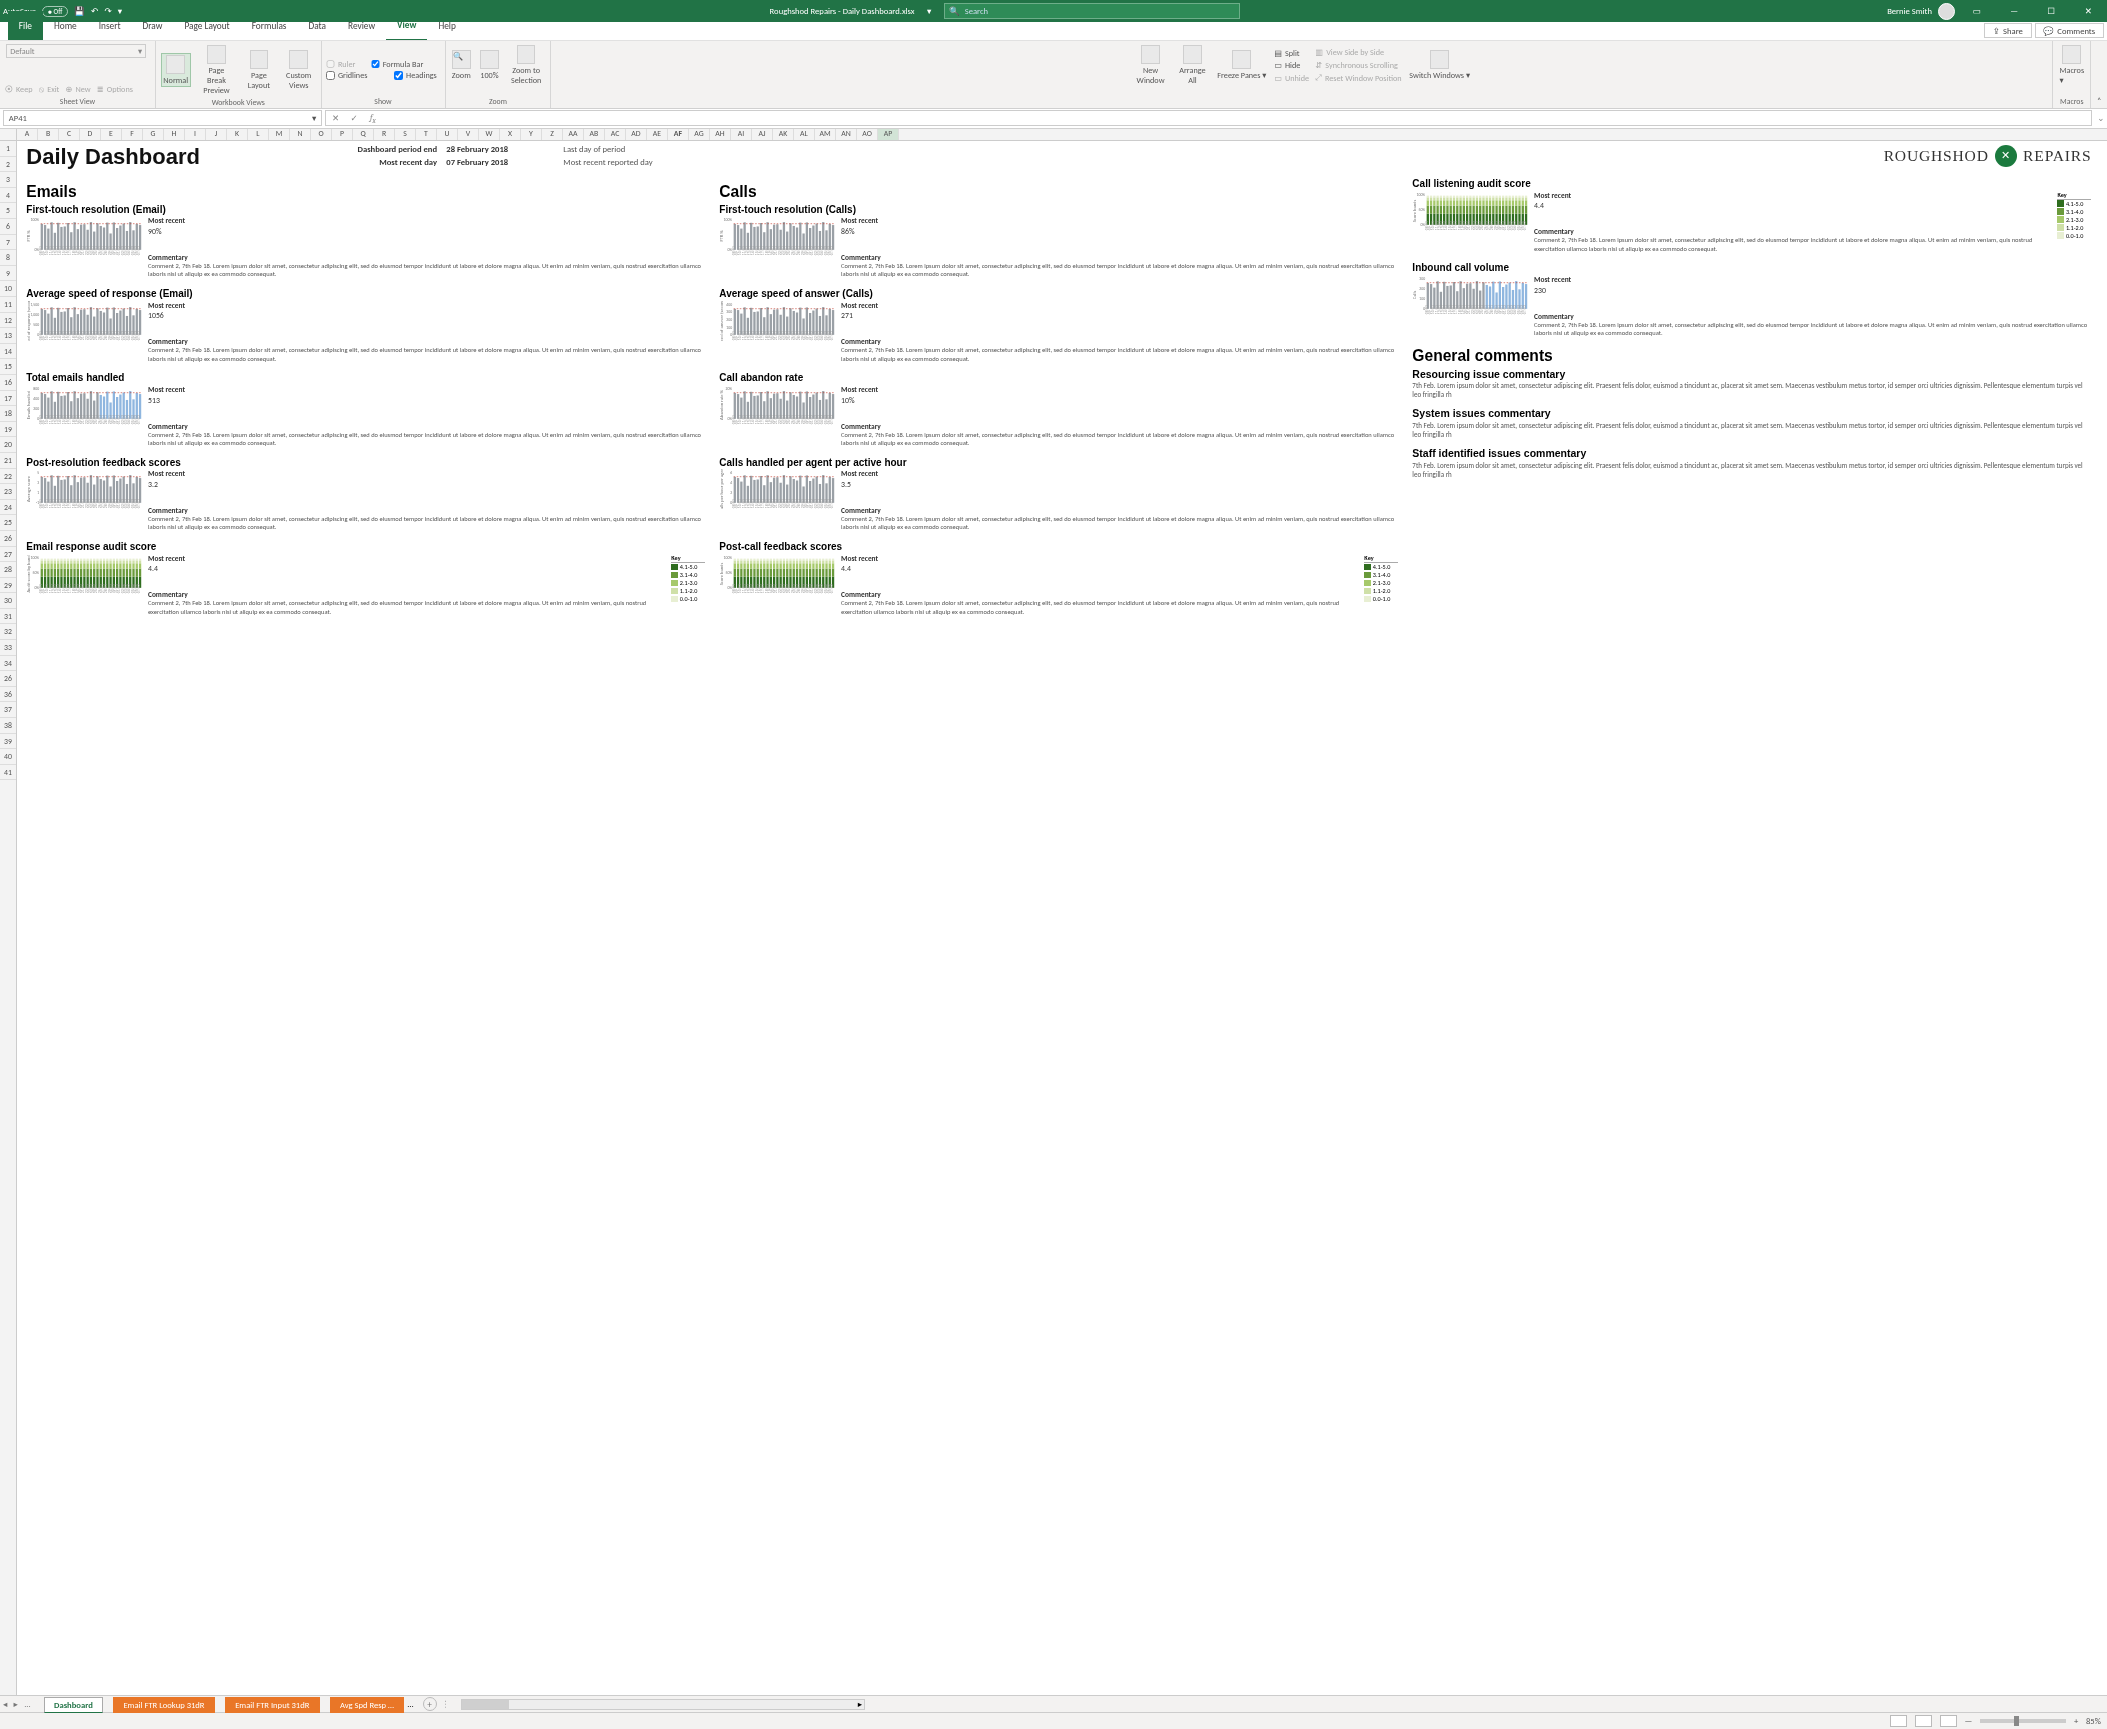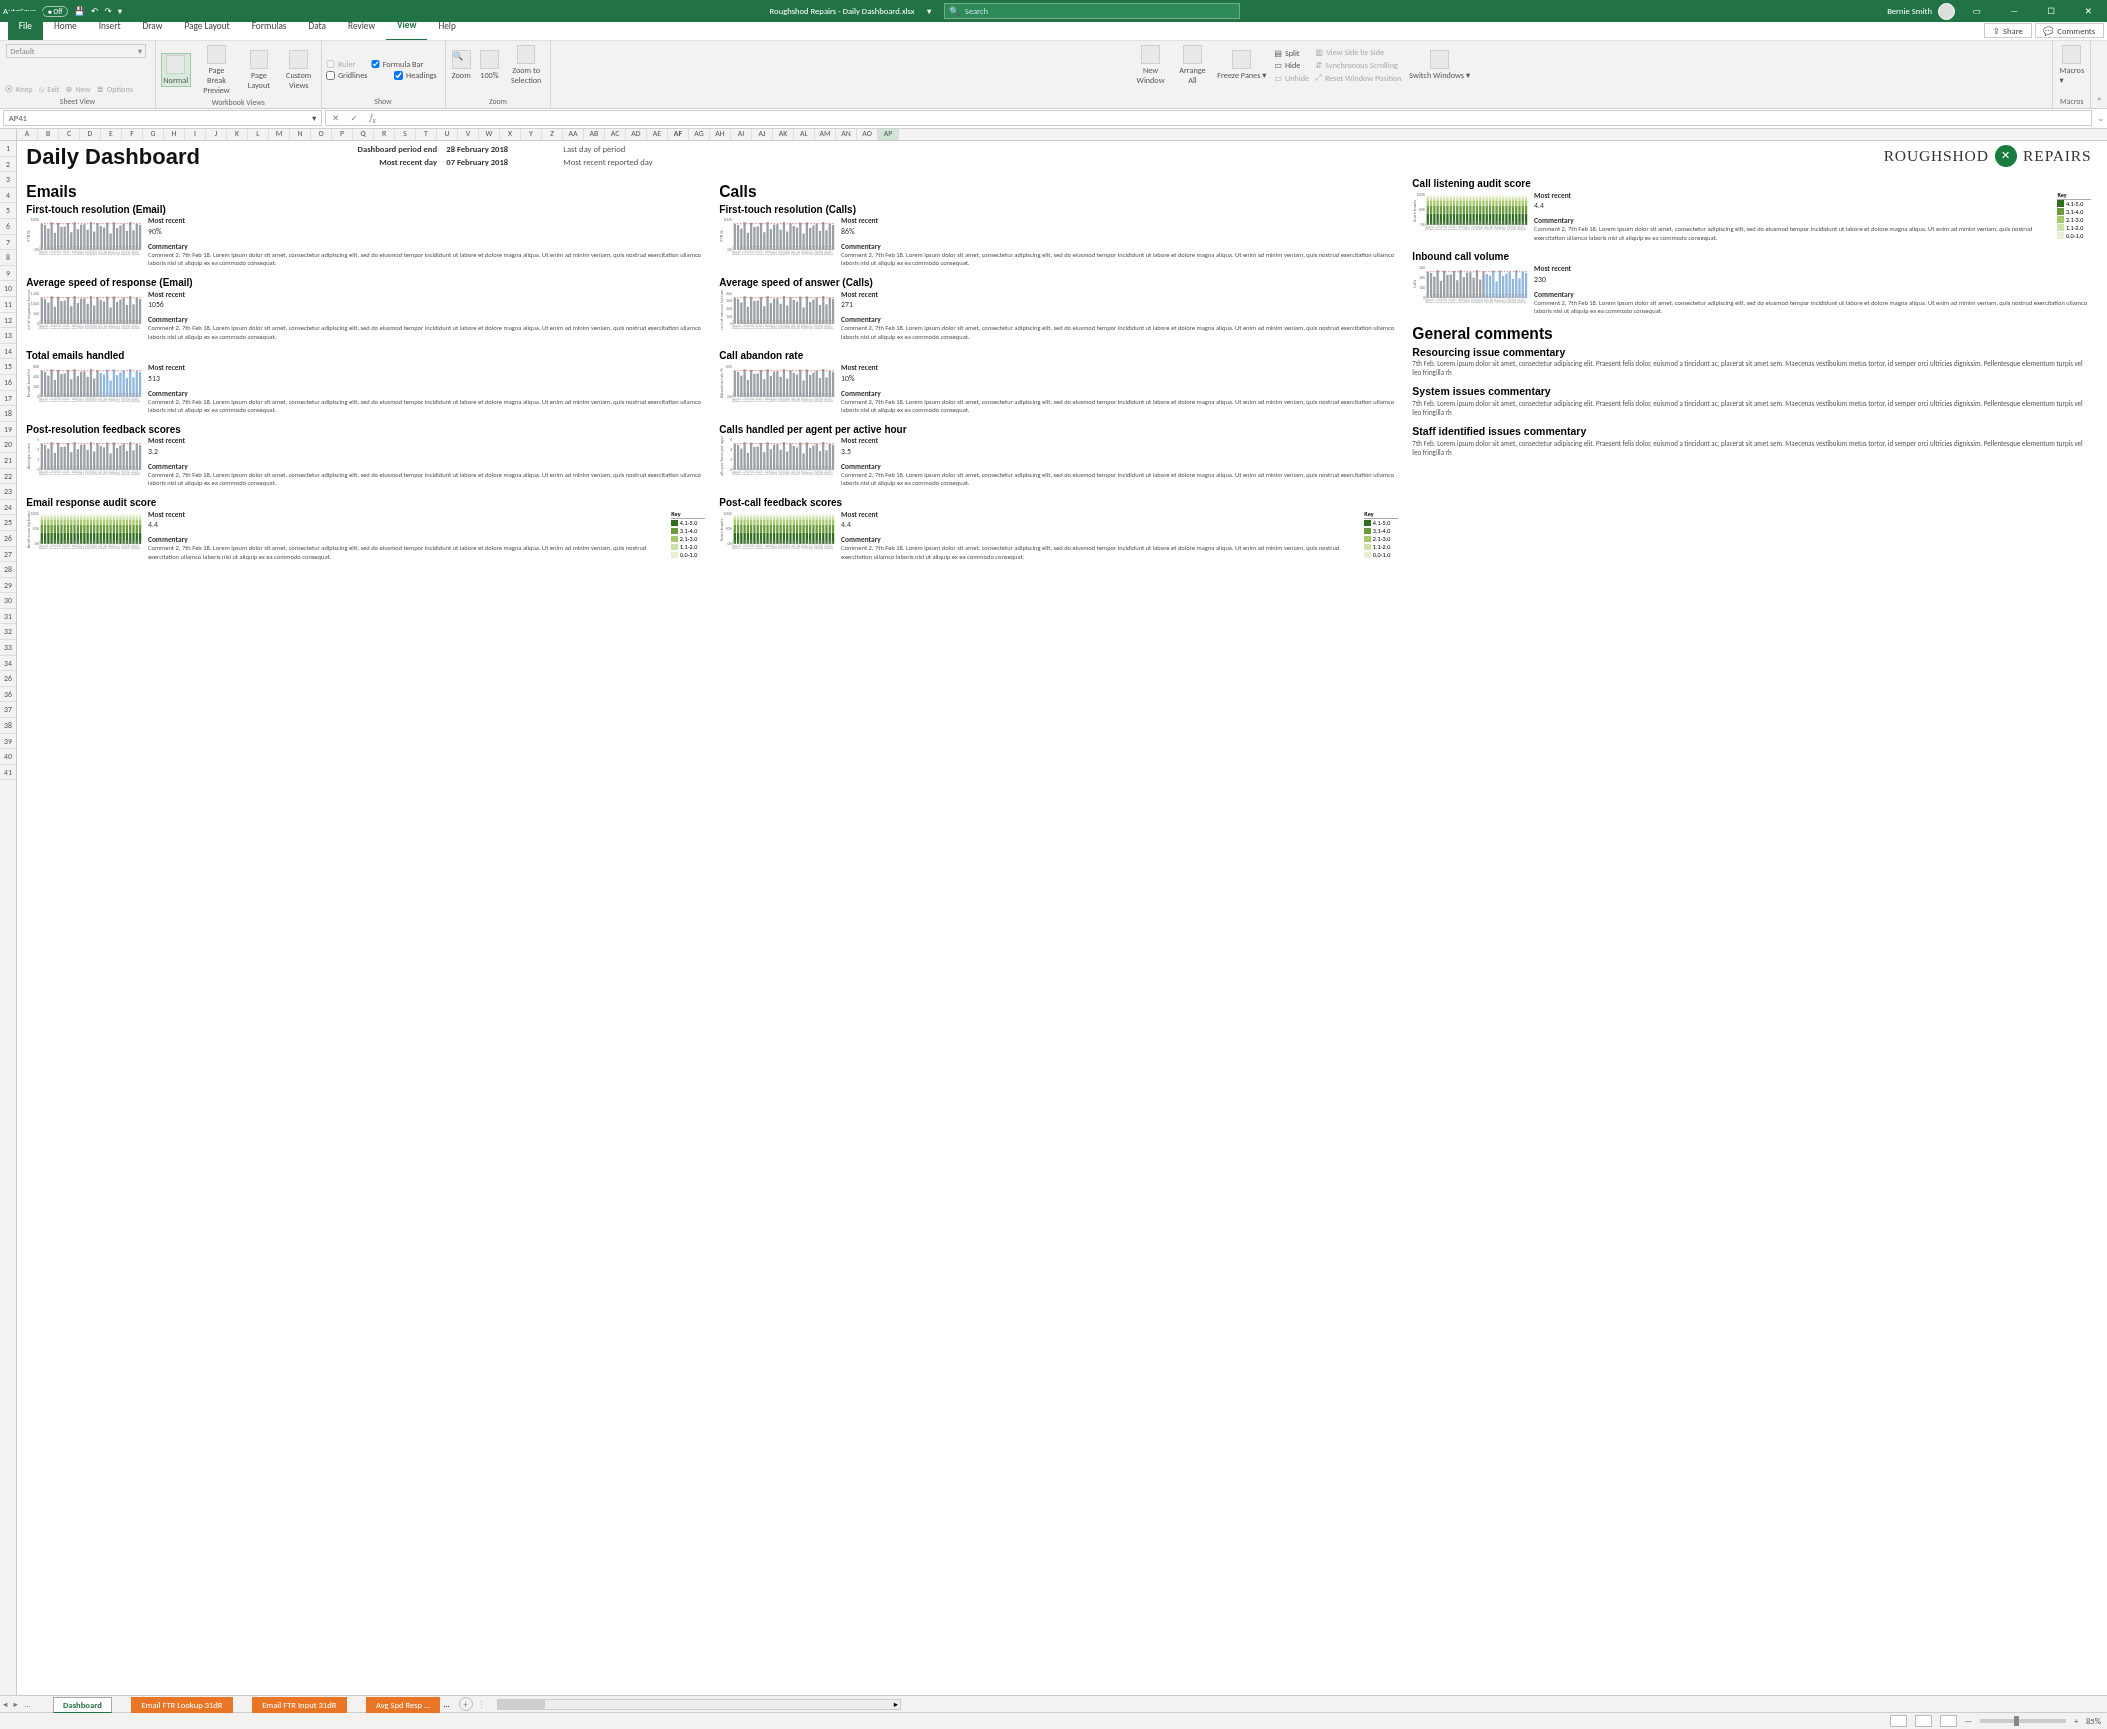--- a/index.html
+++ b/index.html
@@ -71,21 +71,21 @@
   .cols3 { display: flex; gap: 14px; margin-top: 7.8px; }
   .col { flex: 1; }
   .sechdr { font-family: Arial; font-size: 15.6px; font-weight: 700; margin: 4.7px 0 3.1px 0; }
   .block { margin-bottom: 9.3px; }
   .blocktitle { font-weight: 700; font-size: 10px; margin-bottom: 1.6px; font-family: Arial; }
   .blockrow { display: flex; gap: 4.7px; align-items: flex-start; }
   .chartbox { flex: 0 0 117px; }
   .sidebox { flex: 1; font-size: 7px; color: #333; }
   .sidebox .mr { font-weight: 700; font-size: 7.4px; }
   .sidebox .mrv { font-size: 7.8px; margin: 1.6px 0 3.1px 0; }
-  .sidebox .ch { font-weight: 700; font-size: 7.4px; margin-top: 6px; }
+  .sidebox .ch { font-weight: 700; font-size: 7.4px; margin-top: 17px; }
   .sidebox .cm { font-size: 6.5px; color: #555; line-height: 1.3; }
   .keybox { font-size: 6.2px; }
   .keybox .kh { font-weight: 700; border-bottom: 0.8px solid #aaa; margin-bottom: 0; }
   .keybox .kr { display: flex; align-items: center; gap: 2.3px; }
   .keybox .sw { width: 6.2px; height: 6.2px; }
 
   
   svg.mini { width: 117px; height: 40px; }
   svg.mini .bar { fill: #9aa0a6; }
   svg.mini .bar.b2 { fill: #8fb6df; }
@@ -93,21 +93,21 @@
   svg.mini .dash { stroke: #c0392b; stroke-width: .8; stroke-dasharray: 2 2; }
   .yaxlabel { font-size: 6px; fill: #777; }
   .xlabel { font-size: 5px; fill: #999; }
 
   .gc-title { font-weight: 700; font-size: 10.5px; font-family: Arial; margin-top: 3.1px; }
   .gc-body { font-size: 7px; color: #555; line-height: 1.3; margin: 1.6px 0 7.8px 0; }
 
   
   .sheettabs { height: 17px; border-top: 0.8px solid #ccc; background: #f3f2f1; display: flex; align-items: center; font-size: 8.6px; }
   .sheettabs .nav { padding: 0 3.1px; color: #777; cursor: pointer; }
-  .sheettabs .stab { padding: 2.3px 9.3px; border: 0.8px solid #aaa; border-bottom: none; background: #fff; margin-left: 19px; position: relative; top: 0.8px; cursor: pointer; }
+  .sheettabs .stab { padding: 2.3px 9.3px; border: 0.8px solid #aaa; border-bottom: none; background: #fff; margin-left: 10px; position: relative; top: 0.8px; cursor: pointer; }
   .sheettabs .stab.active { background: #fff; border-bottom: 1.6px solid #217346; font-weight: 700; color: #217346; }
   .sheettabs .stab.orange { background: #e97627; color: #fff; border-color: #e97627; }
   .sheettabs .addsheet { width: 14px; height: 14px; border: 0.8px solid #bbb; border-radius: 50%; margin-left: 6.2px; display: flex; align-items: center; justify-content: center; font-size: 9.3px; color: #777; cursor: pointer; }
   .hscroll { flex: 0 0 404px; margin-left: 6.2px; height: 11px; background: #eee; border: 0.8px solid #ccc; position: relative; }
   .hscroll .thumb { position: absolute; left: 0; top: 0; bottom: 0; width: 47px; background: #cfcfcf; }
 
   .statusbar { height: 17px; background: #f3f2f1; border-top: 0.8px solid #ccc; display: flex; align-items: center; font-size: 8.6px; color: #555; padding: 0 6.2px; gap: 7.8px; }
   .statusbar .spacer { flex: 1; }
   .viewbtn { width: 17px; height: 12.4px; border: 0.8px solid #bbb; background: #fff; cursor: pointer; }
   .zoomslider { width: 86px; height: 3.1px; background: #ccc; position: relative; }

